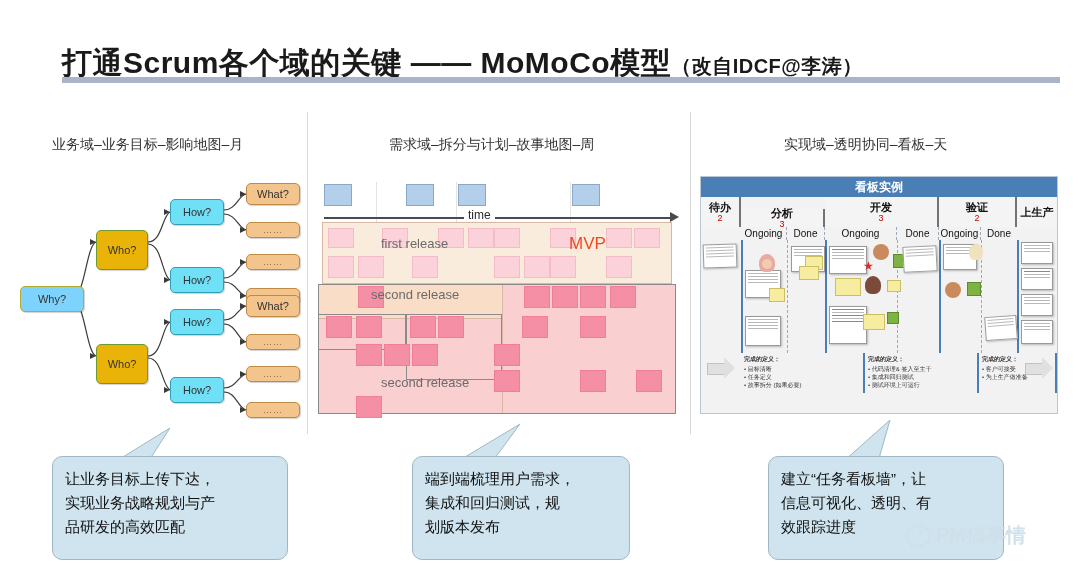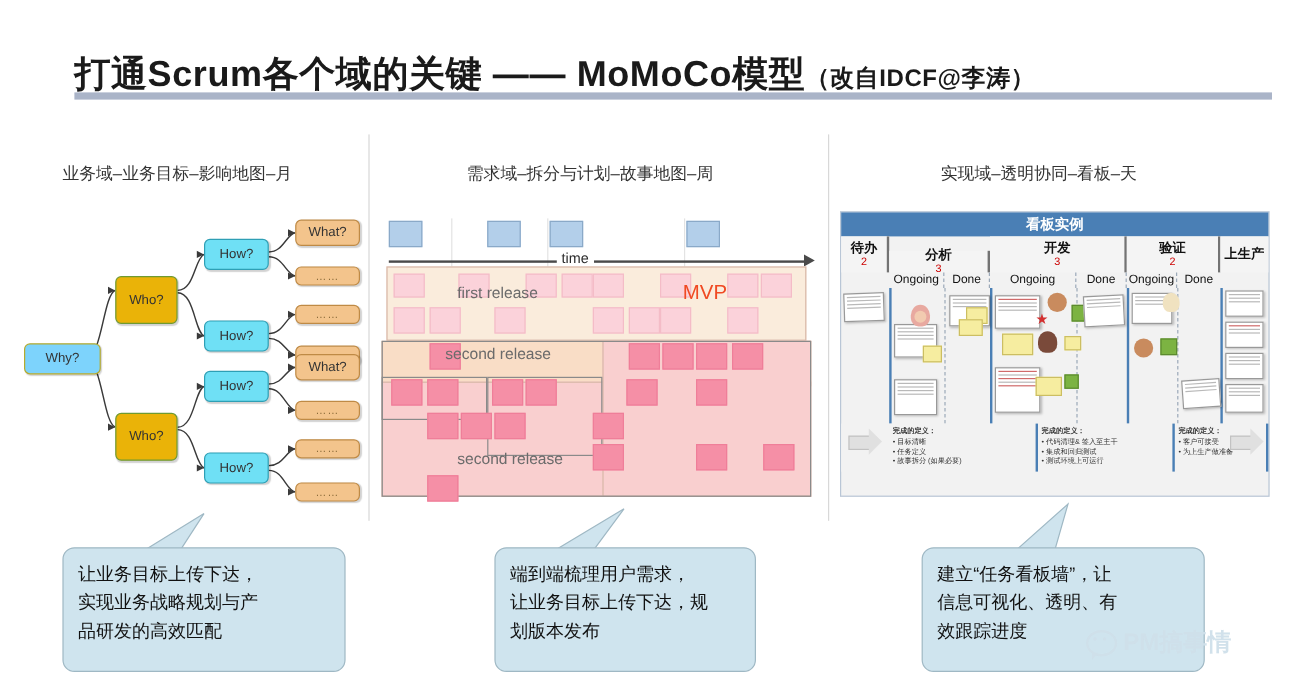--- a/index.html
+++ b/index.html
@@ -440,21 +440,21 @@
     <polygon points="845,460 890,420 878,462" fill="#cfe4ee" stroke="#9fb8c4" stroke-width="1"></polygon>
   </svg>
 
   <div class="callout c1">
     <div>让业务目标上传下达，</div>
     <div>实现业务战略规划与产</div>
     <div>品研发的高效匹配</div>
   </div>
   <div class="callout c2">
     <div>端到端梳理用户需求，</div>
-    <div>让业务目标上传下达，规</div>
+    <div>集成和回归测试，规</div>
     <div>划版本发布</div>
   </div>
   <div class="callout c3">
     <div>建立“任务看板墙”，让</div>
     <div>信息可视化、透明、有</div>
     <div>效跟踪进度</div>
   </div>
 
   <div class="watermark">
     <span class="wm-bubble">

